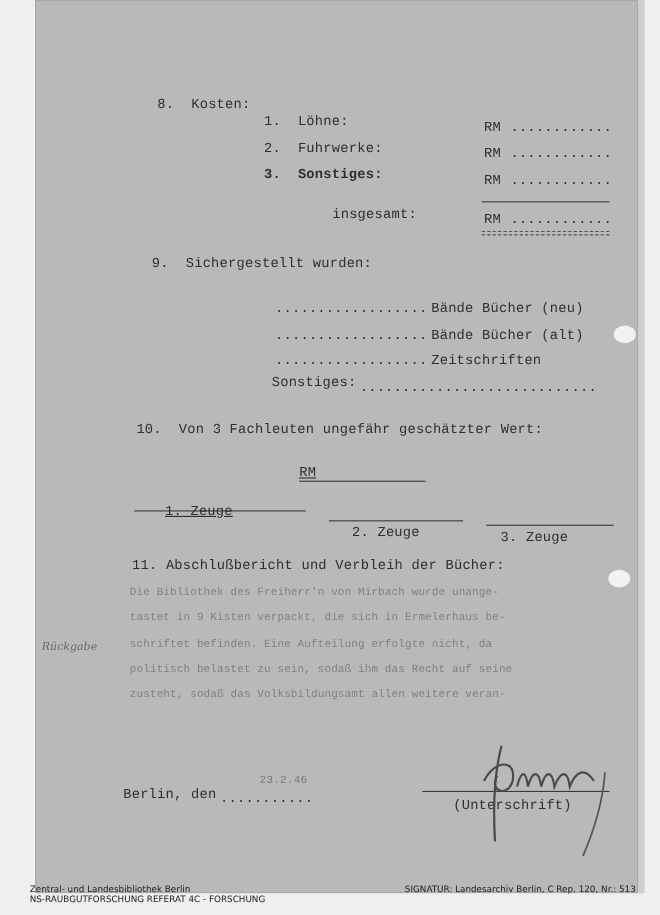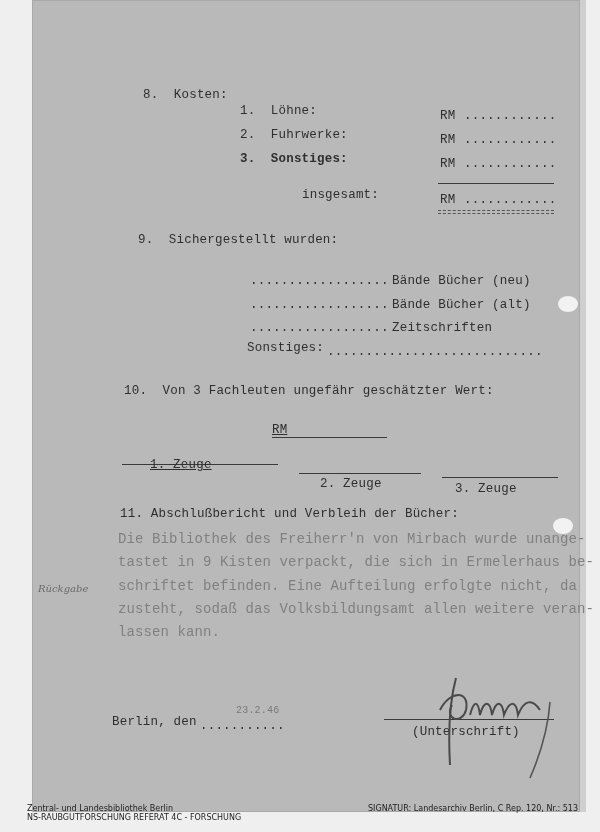--- a/index.html
+++ b/index.html
@@ -21,21 +21,21 @@
     background:#f2f2f2;
   }
   .t {
     position:absolute; color:#2f2f2f; font-size:12.5px; white-space:pre; letter-spacing:0.2px;
   }
   .faint { color:#7a7a7a;margin-left:20px; }
   .rule { position:absolute; height:1px; background:#3a3a3a; }
   .dbl { position:absolute; border-top:1px dashed #555; border-bottom:1px dashed #555; height:2px; }
   .para {
     position:absolute; left:118px; top:522px; width:445px;
-    font-size:14px; line-height:11.7px; color:#808080; white-space:pre;
+    font-size:10px; line-height:11.7px; color:#808080; white-space:pre;
     letter-spacing:0.1px;
   }
   .margin-note {
     position:absolute; left:38px; top:583px; font-family:"DejaVu Serif", serif;
     font-style:italic; font-size:10px; color:#6a6a6a;
   }
   .footer {
     position:absolute; font-family:"DejaVu Sans", sans-serif; font-size:8px; color:#222;
     white-space:pre; line-height:9px;
   }
@@ -83,22 +83,22 @@
 <div class="rule" style="left:299px;top:473px;width:122px;"></div>
 <div class="t" style="left:320px;top:477px;">2. Zeuge</div>
 <div class="rule" style="left:442px;top:477px;width:116px;"></div>
 <div class="t" style="left:455px;top:482px;">3. Zeuge</div>
 
 <div class="t" style="left:120px;top:507px;">11. Abschlußbericht und Verbleih der Bücher:</div>
 <div class="para">
 <div>Die Bibliothek des Freiherr'n von Mirbach wurde unange-</div>
 <div>tastet in 9 Kisten verpackt, die sich in Ermelerhaus be-</div>
 <div>schriftet befinden. Eine Aufteilung erfolgte nicht, da</div>
+<div>politisch belastet zu sein, sodaß ihm das Recht auf seine</div>
 <div>zusteht, sodaß das Volksbildungsamt allen weitere veran-</div>
-<div>lassen kann.</div>
 </div>
 
 <div class="margin-note">Rückgabe</div>
 
 <div class="t faint" style="left:216px;top:705px;font-size:10px;">23.2.46</div>
 <div class="t" style="left:112px;top:715px;">Berlin, den</div>
 <div class="t" style="left:200px;top:719px;">...........</div>
 <div class="rule" style="left:384px;top:719px;width:170px;"></div>
 <div class="t" style="left:412px;top:725px;">(Unterschrift)</div>
 

